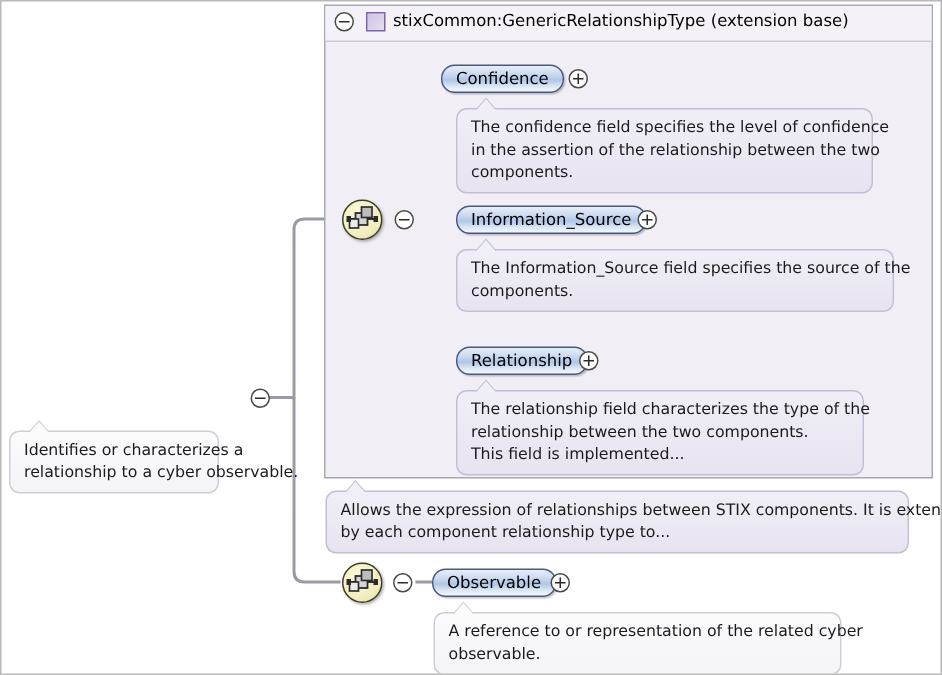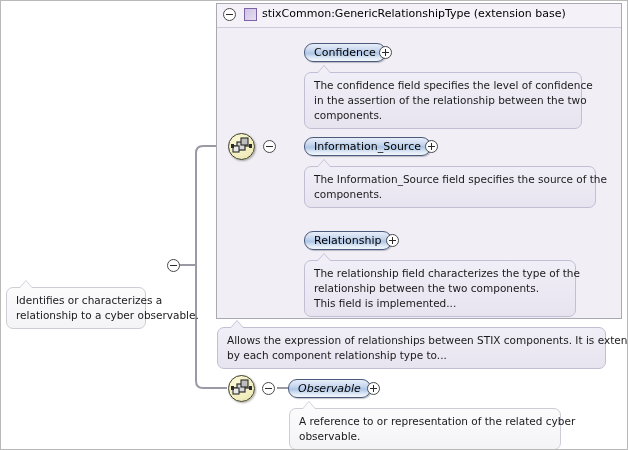--- a/index.html
+++ b/index.html
@@ -227,21 +227,21 @@
       <line x1="3" y1="12" x2="21" y2="12" stroke="#2b2b2b" stroke-width="1.2"></line>
       <rect x="8" y="8" width="8" height="8" fill="#d5d5d5" stroke="#2b2b2b" stroke-width="1.2"></rect>
       <rect x="12" y="4" width="7" height="7" fill="#bdbdbd" stroke="#2b2b2b" stroke-width="1.1"></rect>
       <rect x="4" y="12" width="6" height="6" fill="#eaeaea" stroke="#2b2b2b" stroke-width="1.1"></rect>
       <rect x="2" y="10" width="3" height="4" fill="#2b2b2b"></rect>
       <rect x="20" y="10" width="3" height="4" fill="#2b2b2b"></rect>
     </svg>
   </div>
   <div class="toggle" style="left:262px; top:139px;"></div>
 
-  <div class="elem" style="left:303px; top:42px;">Confidence</div>
+  <div class="elem" style="left:293px; top:42px;">Confidence</div>
   <div class="toggle plus" style="left:378px; top:45px;"></div>
   <div class="anno" style="left:303px; top:71px; width:278px;">
     <span class="ptr"></span>
     <span class="ptr-in"></span>
     <span class="anno-line">The confidence field specifies the level of confidence</span>
     <span class="anno-line">in the assertion of the relationship between the two</span>
     <span class="anno-line">components.</span>
   </div>
 
   <div class="elem" style="left:303px; top:136px;">Information_Source</div>
@@ -275,21 +275,21 @@
       <line x1="3" y1="12" x2="21" y2="12" stroke="#2b2b2b" stroke-width="1.2"></line>
       <rect x="8" y="8" width="8" height="8" fill="#d5d5d5" stroke="#2b2b2b" stroke-width="1.2"></rect>
       <rect x="12" y="4" width="7" height="7" fill="#bdbdbd" stroke="#2b2b2b" stroke-width="1.1"></rect>
       <rect x="4" y="12" width="6" height="6" fill="#eaeaea" stroke="#2b2b2b" stroke-width="1.1"></rect>
       <rect x="2" y="10" width="3" height="4" fill="#2b2b2b"></rect>
       <rect x="20" y="10" width="3" height="4" fill="#2b2b2b"></rect>
     </svg>
   </div>
   <div class="toggle" style="left:261px; top:381px;"></div>
 
-  <div class="elem" style="left:287px; top:378px;font-style:italic;">Observable</div>
+  <div class="elem" style="left:287px; top:378px;">Observable</div>
   <div class="toggle plus" style="left:366px; top:381px;"></div>
   <div class="anno on-white" style="left:288px; top:407px; width:272px;">
     <span class="ptr"></span>
     <span class="ptr-in"></span>
     <span class="anno-line">A reference to or representation of the related cyber</span>
     <span class="anno-line">observable.</span>
   </div>
 
 </div>
 

